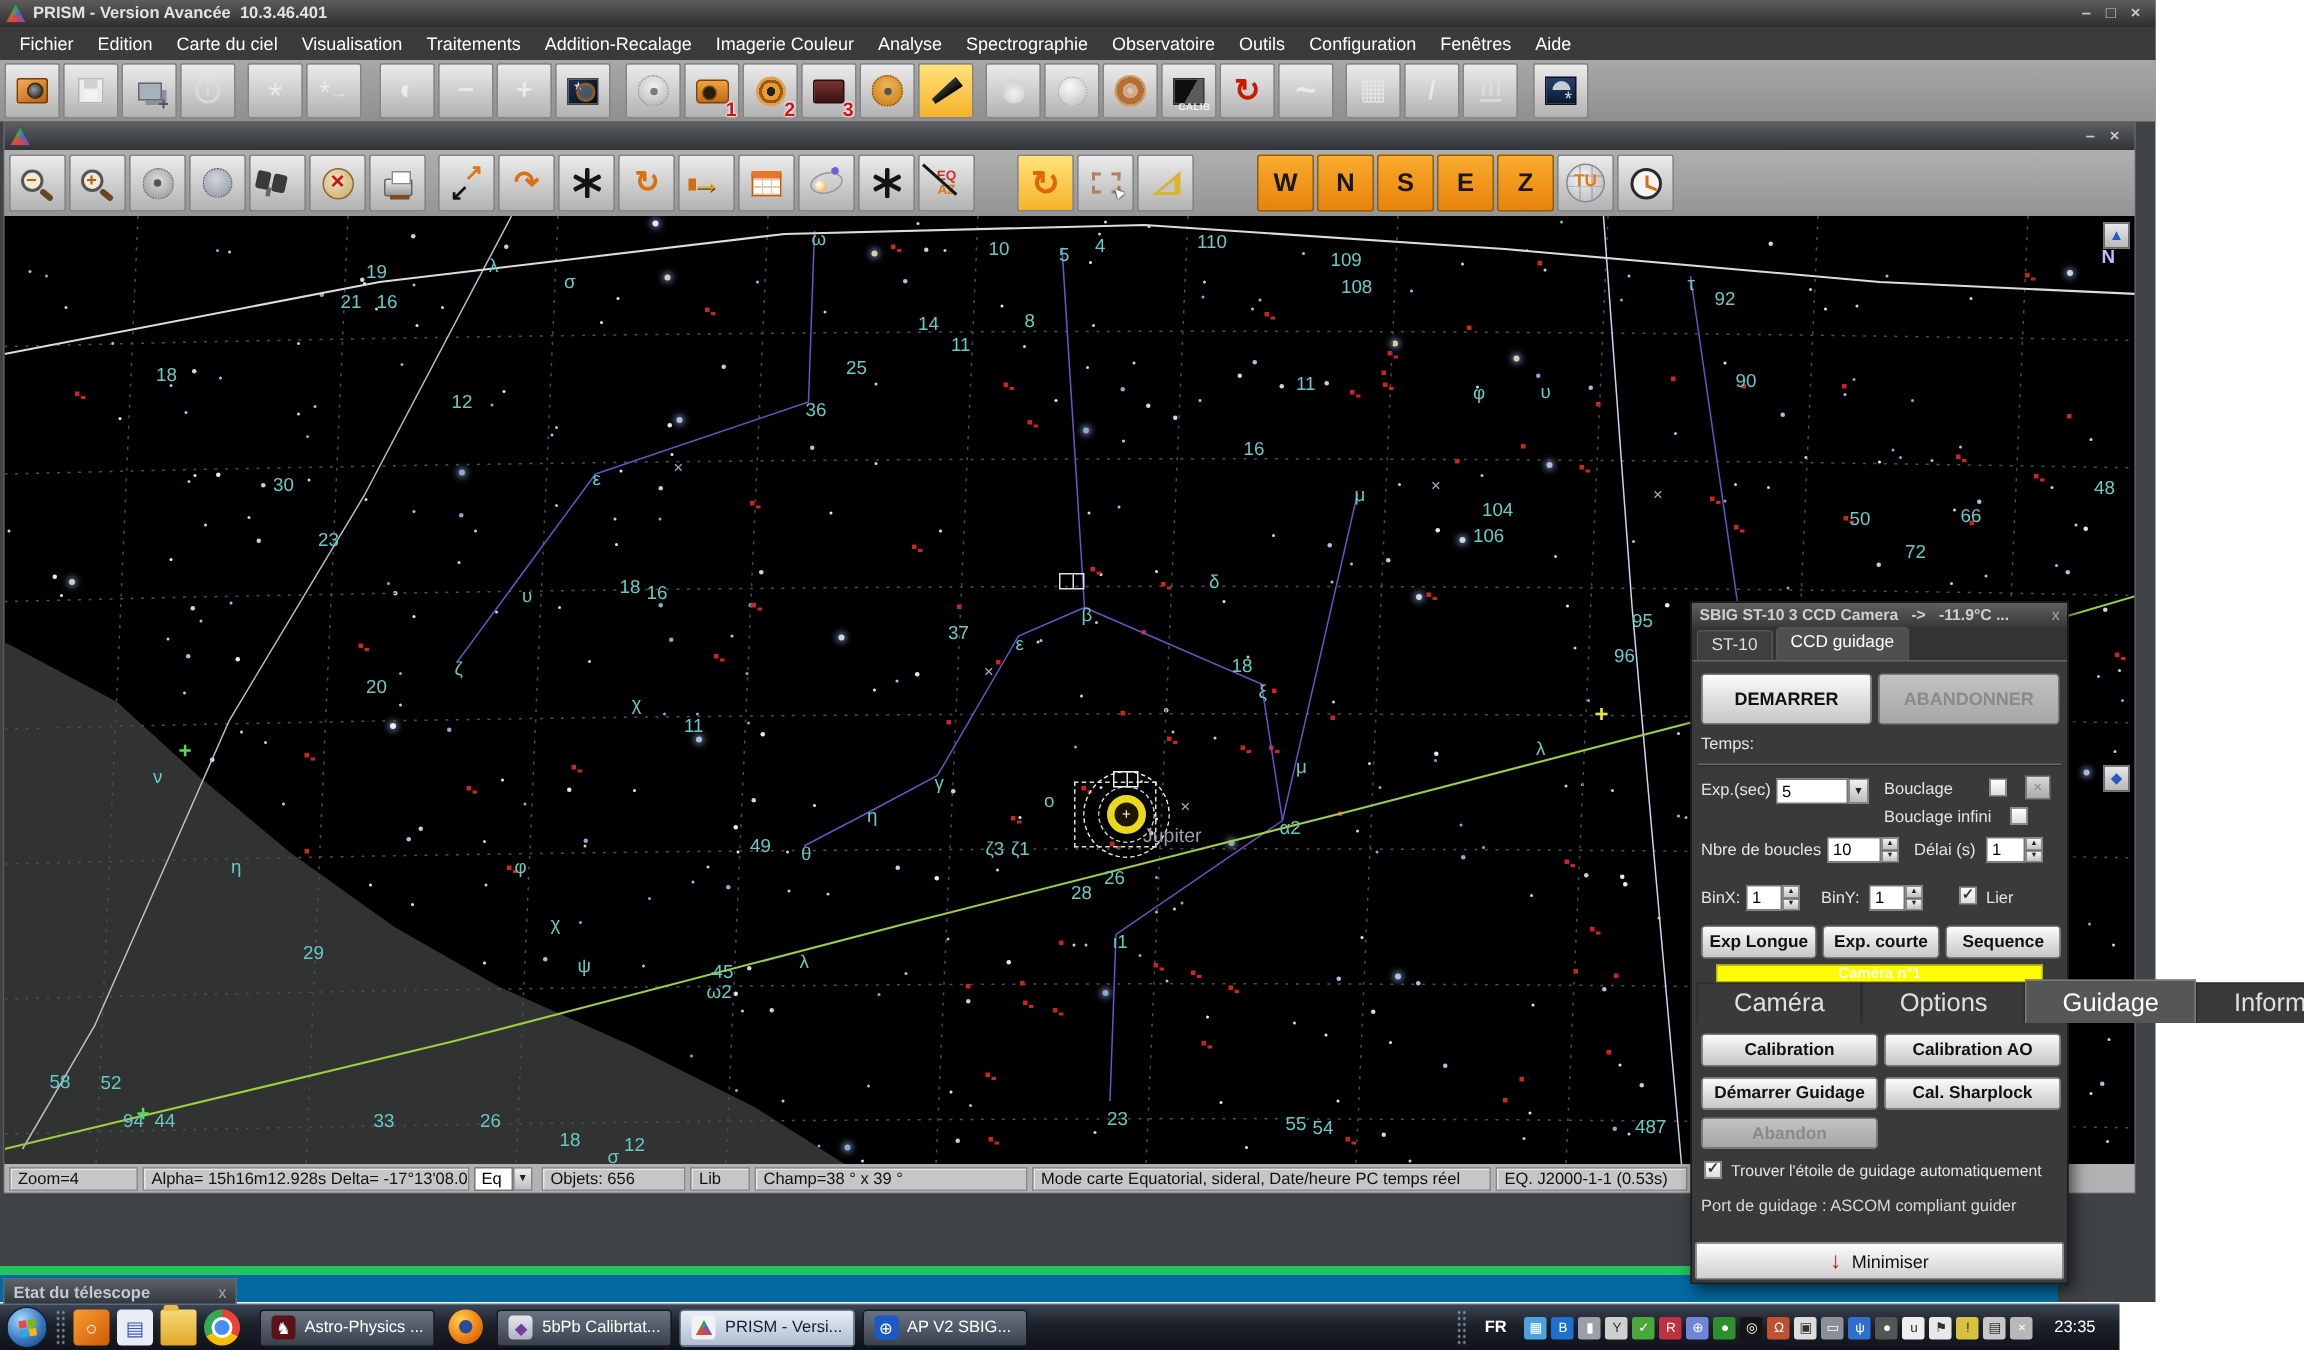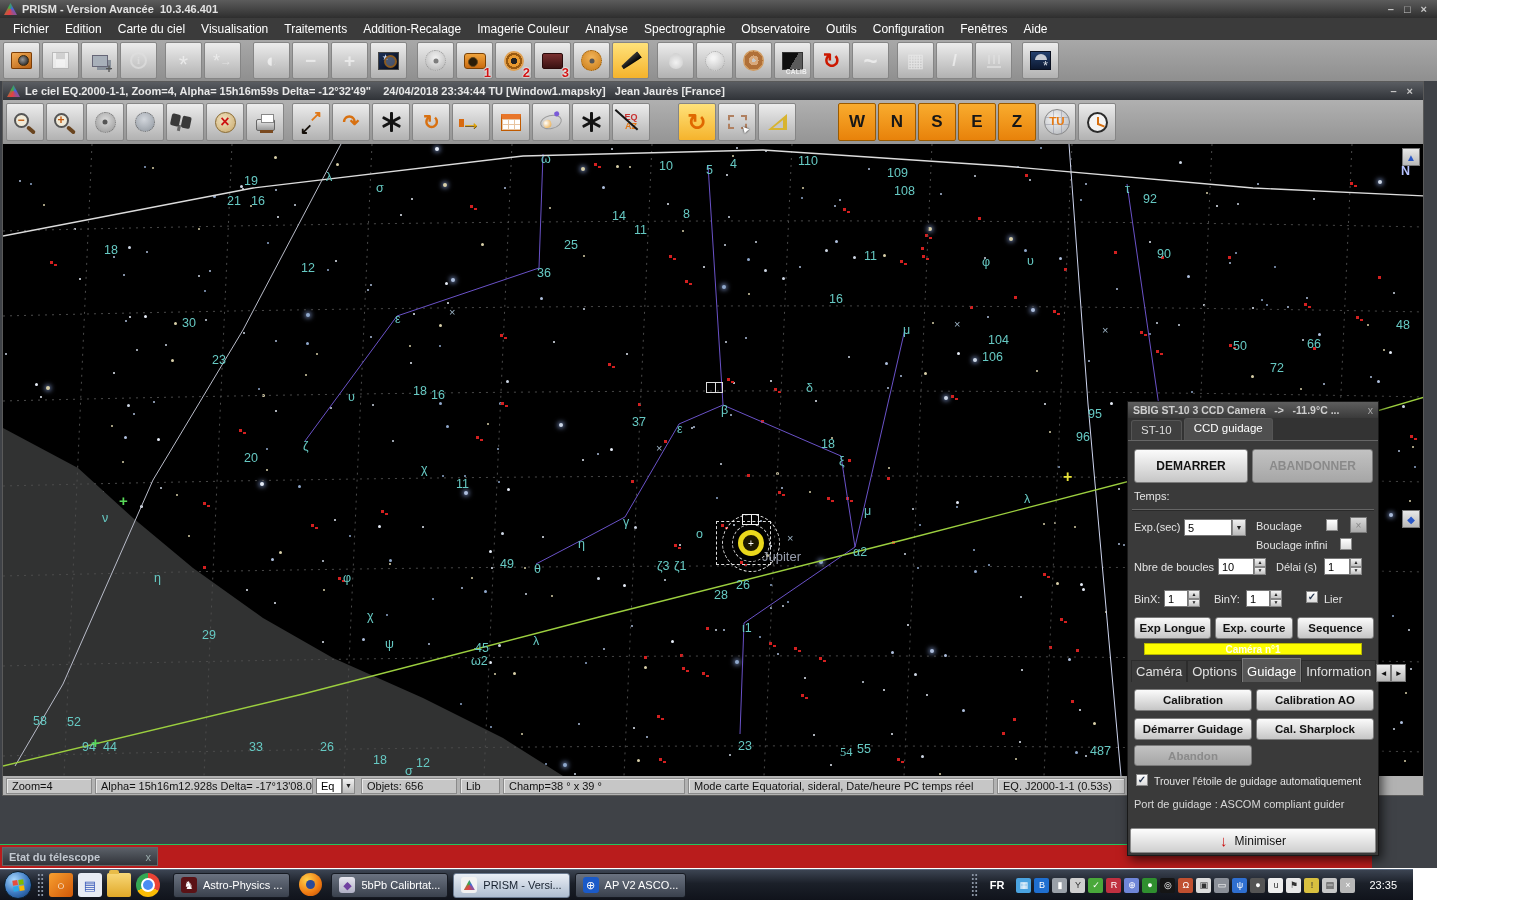--- a/index.html
+++ b/index.html
@@ -140,21 +140,21 @@
 .reticle::after{content:"";position:absolute;left:50%;top:0;bottom:0;width:1px;background:#ddd}
 .side-btn{position:absolute;right:3px;width:18px;height:18px;background:linear-gradient(#e8e8e8,#b8b8b8);border:1px solid #777;color:#2a58c8;font-size:10px;display:flex;align-items:center;justify-content:center;z-index:5}
 
 .mw-status{height:19px;background:#b2b2b2;display:flex;align-items:center;padding:1px 3px;gap:3px}
 .seg{height:16px;background:#c6c6c6;border:1px solid #8a8a8a;box-shadow:inset 1px 1px 0 #e8e8e8;font-size:11px;color:#111;display:flex;align-items:center;padding:0 5px;white-space:nowrap;overflow:hidden;flex:none}
 .combo{display:inline-flex;height:16px}
 .combo .cval{background:#fff;border:1px solid #777;padding:0 4px;font-size:11px;display:flex;align-items:center;min-width:26px;color:#000}
 .combo .carr{width:13px;background:linear-gradient(#f0f0f0,#bcbcbc);border:1px solid #888;font-size:7px;display:flex;align-items:center;justify-content:center;color:#222}
 
 
-.bottom-strip{position:absolute;left:0;top:844px;width:1372px;height:24px;background:#b91c1c;border-top:1px solid #22c55e}
+.bottom-strip{position:absolute;left:0;top:844px;width:1372px;height:24px;background:#0369a1;border-top:6px solid #22c55e}
 .etat{position:absolute;left:2px;top:2px;width:156px;height:19px;background:linear-gradient(#5b6068,#31343a);border:1px solid #666;color:#c2c8d0;font-weight:bold;font-size:11px;display:flex;align-items:center;padding:0 6px}
 .etat .ex{margin-left:auto;color:#9aa;font-weight:normal}
 .bseg{position:absolute;top:2px;height:20px;display:flex;align-items:center;color:#d8d8d8;font-size:11px;background:#24272c;border:1px solid #4a4d52;padding:0 10px;white-space:pre}
 .bseg.click{left:402px;width:392px}
 .bseg.fmt{left:796px;width:330px}
 
 
 .ccd{position:absolute;left:1127px;top:401px;width:252px;height:455px;background:#3a3a3a;border:1px solid #191919;box-shadow:3px 4px 10px rgba(0,0,0,.65);z-index:20}
 .ccd-title{height:16px;background:linear-gradient(#5e5e5e,#3a3a3a);display:flex;align-items:center;padding:0 5px;color:#cfcfcf;font-size:10.5px;font-weight:bold;white-space:pre;overflow:hidden}
 .ccd-x{margin-left:auto;color:#aaa;font-weight:normal}
@@ -170,21 +170,21 @@
 .chk{position:absolute;width:12px;height:12px;background:linear-gradient(#fff,#dcdcdc);border:1px solid #8a8a8a;display:flex;align-items:center;justify-content:center;font-size:10px;color:#26364e;font-weight:bold;line-height:10px}
 .chk.on::before{content:"✓"}
 .xbtn{position:absolute;width:17px;height:16px;background:linear-gradient(#d8d8d8,#aaa);border:1px solid #777;color:#888;font-size:10px;display:flex;align-items:center;justify-content:center}
 .spinbox,.combo2{position:absolute;display:flex;height:17px}
 .sval{background:#fff;border:1px solid #777;font-size:11px;color:#000;display:flex;align-items:center;padding:0 3px;flex:1}
 .sud{display:flex;flex-direction:column;width:12px}
 .sud i{flex:1;background:linear-gradient(#f4f4f4,#c2c2c2);border:1px solid #888;font-style:normal;font-size:5px;line-height:5px;display:flex;align-items:center;justify-content:center;color:#222}
 .carr2{width:14px;background:linear-gradient(#f0f0f0,#bcbcbc);border:1px solid #888;font-size:7px;display:flex;align-items:center;justify-content:center;color:#222}
 .ystrip{position:absolute;left:16px;right:16px;top:202px;height:12px;background:#fdfd00;border:1px solid #b8b800;display:flex;align-items:center;justify-content:center;font-size:10px;color:rgba(255,255,255,.9);font-weight:bold}
 .stabs{position:absolute;left:3px;right:3px;top:220px;height:21px;display:flex;align-items:flex-end}
-.stab{padding:3px 4px;font-size:13px;color:#e0e0e0;background:#3a3a3a;border:1px solid #2c2c2c;border-bottom:none;white-space:nowrap}
+.stab{padding:3px 24px;font-size:17px;color:#e0e0e0;background:#3a3a3a;border:1px solid #2c2c2c;border-bottom:none;white-space:nowrap}
 .stab.active{background:#565656;color:#fff;border-color:#7a7a7a;padding-top:5px}
 .stab-arr{width:15px;height:18px;background:linear-gradient(#eee,#b8b8b8);border:1px solid #777;font-size:8px;display:flex;align-items:center;justify-content:center;color:#111;flex:none}
 .minimiser{position:absolute;left:2px;right:2px;top:387px;height:25px;background:linear-gradient(#fdfdfd,#cfcfcf);border:1px solid #888;border-radius:2px;display:flex;align-items:center;justify-content:center;gap:7px;font-size:12px;color:#111}
 .mini-arrow{color:#cc1010;font-weight:bold;font-size:15px}
 
 
 .taskbar{position:absolute;left:0;top:869px;width:1413px;height:31px;background:linear-gradient(#3c4452,#1b2029 45%,#10131b);border-top:1px solid #5a6a80;display:flex;align-items:center;padding:0 4px;gap:5px}
 .start{width:28px;height:28px;border-radius:50%;background:radial-gradient(circle at 35% 30%,#a8d8ff,#3a78c0 55%,#12386e);border:1px solid #0a2030;display:flex;align-items:center;justify-content:center;flex:none}
 .start::after{content:"";width:5px;height:5px;background:#e84c3d;box-shadow:6px 0 0 #7fba00,0 6px 0 #28a8e8,6px 6px 0 #f8b800;transform:rotate(-8deg) translate(-3px,-3px)}
 .grip{width:7px;height:24px;background-image:radial-gradient(#8a94a4 .8px,transparent 1px);background-size:3.5px 4px;flex:none}
@@ -329,21 +329,20 @@
         </div>
         <div class="tb-sep" style="width: 8px;"></div>
         <div class="tb-btn">
           <div class="ic ic-observatory"></div>
         </div>
       </div>
 
     <div class="map-win">
       <div class="mw-title">
         <div class="logo"></div>
-        <span class="t-title">Le ciel EQ.2000-1-1, Zoom=4, Alpha= 15h16m59s Delta= -12°32'49"    24/04/2018 23:34:44 TU [Window1.mapsky]   Jean Jaurès [France]</span>
         <div class="win-ctrls">
           <span>–</span>
           <span>×</span>
         </div>
       </div>
       <div class="mw-toolbar" id="mapToolbar">
           <div class="tb-btn">
             <div class="ic ic-zoom-out"></div>
           </div>
           <div class="tb-btn">
@@ -1119,21 +1118,21 @@
             <span class="slbl" style="left: 66px; top: 573px;">52</span>
             <span class="slbl" style="left: 81px; top: 598px;">94</span>
             <span class="slbl" style="left: 102px; top: 598px;">44</span>
             <span class="slbl" style="left: 248px; top: 598px;">33</span>
             <span class="slbl" style="left: 319px; top: 598px;">26</span>
             <span class="slbl" style="left: 372px; top: 611px;">18</span>
             <span class="slbl" style="left: 415px; top: 614px;">12</span>
             <span class="slbl" style="left: 404px; top: 622px;">σ</span>
             <span class="slbl" style="left: 737px; top: 597px;">23</span>
             <span class="slbl" style="left: 856px; top: 600px;">55</span>
-            <span class="slbl" style="left: 839px; top: 603px; font-family: Liberation Serif, serif;">54</span>
+            <span class="slbl" style="left: 874px; top: 603px;">54</span>
             <span class="slbl" style="left: 1089px; top: 602px;">487</span>
             <span class="slbl n" style="left: 1400px; top: 22px;">N</span>
             <span class="slbl x" style="left: 448px; top: 164px;">×</span>
             <span class="slbl x" style="left: 953px; top: 176px;">×</span>
             <span class="slbl x" style="left: 786px; top: 390px;">×</span>
             <span class="slbl x" style="left: 1101px; top: 182px;">×</span>
             <span class="slbl x" style="left: 655px; top: 300px;">×</span>
             <span class="slbl g" style="left: 118px; top: 350px;">+</span>
             <span class="slbl g" style="left: 90px; top: 592px;">+</span>
             <span class="slbl y" style="left: 1062px; top: 326px;">+</span>
@@ -1280,21 +1279,21 @@
           <span>5bPb Calibrtat...</span>
         </div>
         <div class="task-btn active">
           <div class="ti ti-prism">
             <div class="logo"></div>
           </div>
           <span>PRISM - Versi...</span>
         </div>
         <div class="task-btn">
           <div class="ti ti-ascom">⊕</div>
-          <span>AP V2 ASCO...</span>
+          <span>AP V2 SBIG...</span>
         </div>
       </span>
     <div class="tb-right">
       <div class="grip"></div>
       <span class="lang">FR</span>
       <span id="trayIcons" style="display:flex;gap:3px">
           <span class="tray" style="background: rgb(74, 163, 224);">▦</span>
           <span class="tray" style="background: rgb(31, 111, 208);">B</span>
           <span class="tray" style="background: rgb(154, 160, 168);">▮</span>
           <span class="tray" style="background: rgb(207, 207, 207); color: rgb(51, 51, 51);">Y</span>

